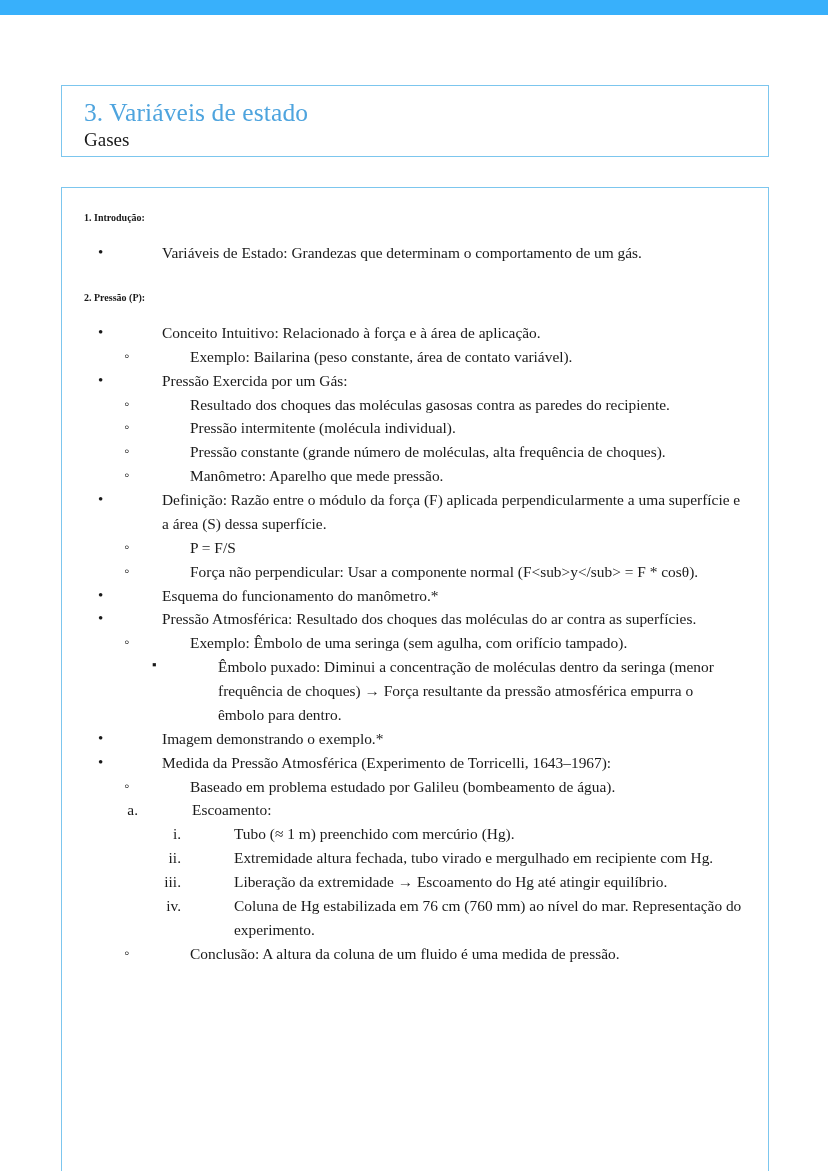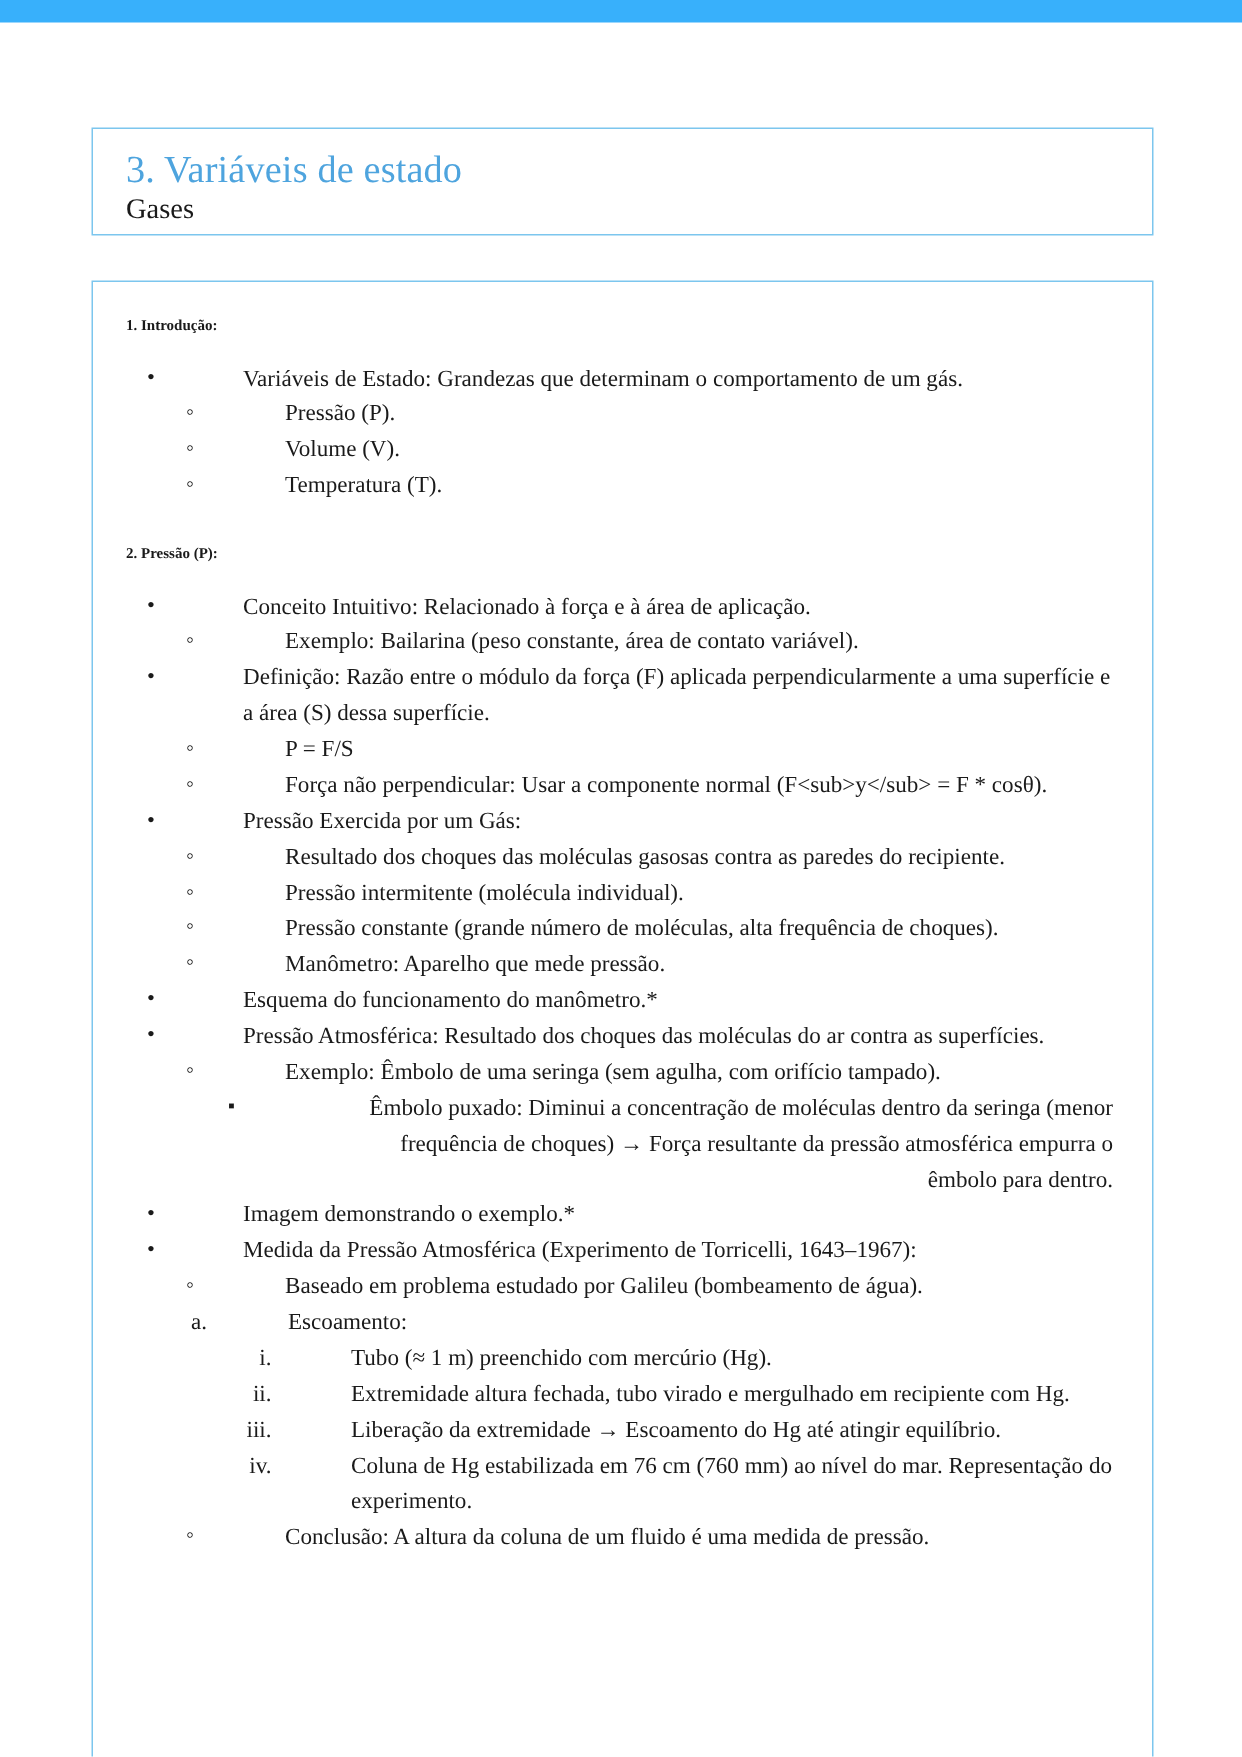--- a/index.html
+++ b/index.html
@@ -124,21 +124,20 @@
     left: 10px;
     top: 0;
     font-size: 15px;
     line-height: 1.55;
   }
 
   ul.lvl3 {
     list-style: none;
     margin: 0;
     padding: 0;
-    text-align: right;
   }
   ul.lvl3 > li {
     position: relative;
     padding-left: 28px;
     font-size: 15.4px;
     line-height: 1.55;
   }
   ul.lvl3 > li > .txt::before {
     content: "\25AA";
     position: absolute;
@@ -206,73 +205,62 @@
     <div class="doc-subtitle">Gases</div>
   </div>
 
   <div class="content-card">
 
     <div class="section-heading">1. Introdução:</div>
 
     <ul class="lvl1">
       <li>
         <span class="txt">Variáveis de Estado: Grandezas que determinam o comportamento de um gás.</span>
-        <ul class="lvl2">
-          <li>
-            <span class="txt">Pressão (P).</span>
-          </li>
-          <li>
-            <span class="txt">Volume (V).</span>
-          </li>
-          <li>
-            <span class="txt">Temperatura (T).</span>
-          </li>
-        </ul>
       </li>
     </ul>
 
     <div class="section-heading spaced">2. Pressão (P):</div>
 
     <ul class="lvl1">
 
       <li>
         <span class="txt">Conceito Intuitivo: Relacionado à força e à área de aplicação.</span>
         <ul class="lvl2">
           <li>
             <span class="txt">Exemplo: Bailarina (peso constante, área de contato variável).</span>
           </li>
         </ul>
       </li>
 
       <li>
+        <span class="txt">Pressão Exercida por um Gás:</span>
+        <ul class="lvl2">
+          <li>
+            <span class="txt">Resultado dos choques das moléculas gasosas contra as paredes do recipiente.</span>
+          </li>
+          <li>
+            <span class="txt">Pressão intermitente (molécula individual).</span>
+          </li>
+          <li>
+            <span class="txt">Pressão constante (grande número de moléculas, alta frequência de choques).</span>
+          </li>
+          <li>
+            <span class="txt">Manômetro: Aparelho que mede pressão.</span>
+          </li>
+        </ul>
+      </li>
+
+      <li>
         <span class="txt">Definição: Razão entre o módulo da força (F) aplicada perpendicularmente a uma superfície e a área (S) dessa superfície.</span>
         <ul class="lvl2">
           <li>
             <span class="txt">P = F/S</span>
           </li>
           <li>
             <span class="txt">Força não perpendicular: Usar a componente normal (F&lt;sub&gt;y&lt;/sub&gt; = F * cosθ).</span>
-          </li>
-        </ul>
-      </li>
-
-      <li>
-        <span class="txt">Pressão Exercida por um Gás:</span>
-        <ul class="lvl2">
-          <li>
-            <span class="txt">Resultado dos choques das moléculas gasosas contra as paredes do recipiente.</span>
-          </li>
-          <li>
-            <span class="txt">Pressão intermitente (molécula individual).</span>
-          </li>
-          <li>
-            <span class="txt">Pressão constante (grande número de moléculas, alta frequência de choques).</span>
-          </li>
-          <li>
-            <span class="txt">Manômetro: Aparelho que mede pressão.</span>
           </li>
         </ul>
       </li>
 
       <li>
         <span class="txt">Esquema do funcionamento do manômetro.*</span>
       </li>
 
       <li>
         <span class="txt">Pressão Atmosférica: Resultado dos choques das moléculas do ar contra as superfícies.</span>

